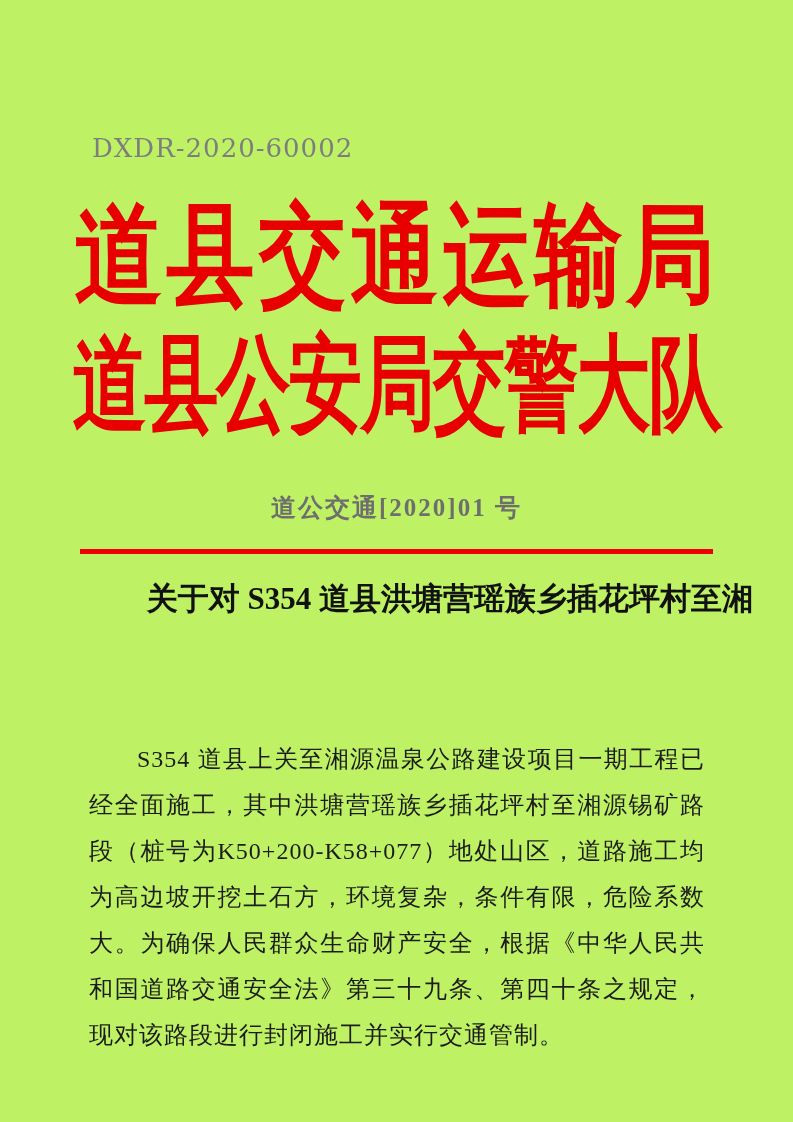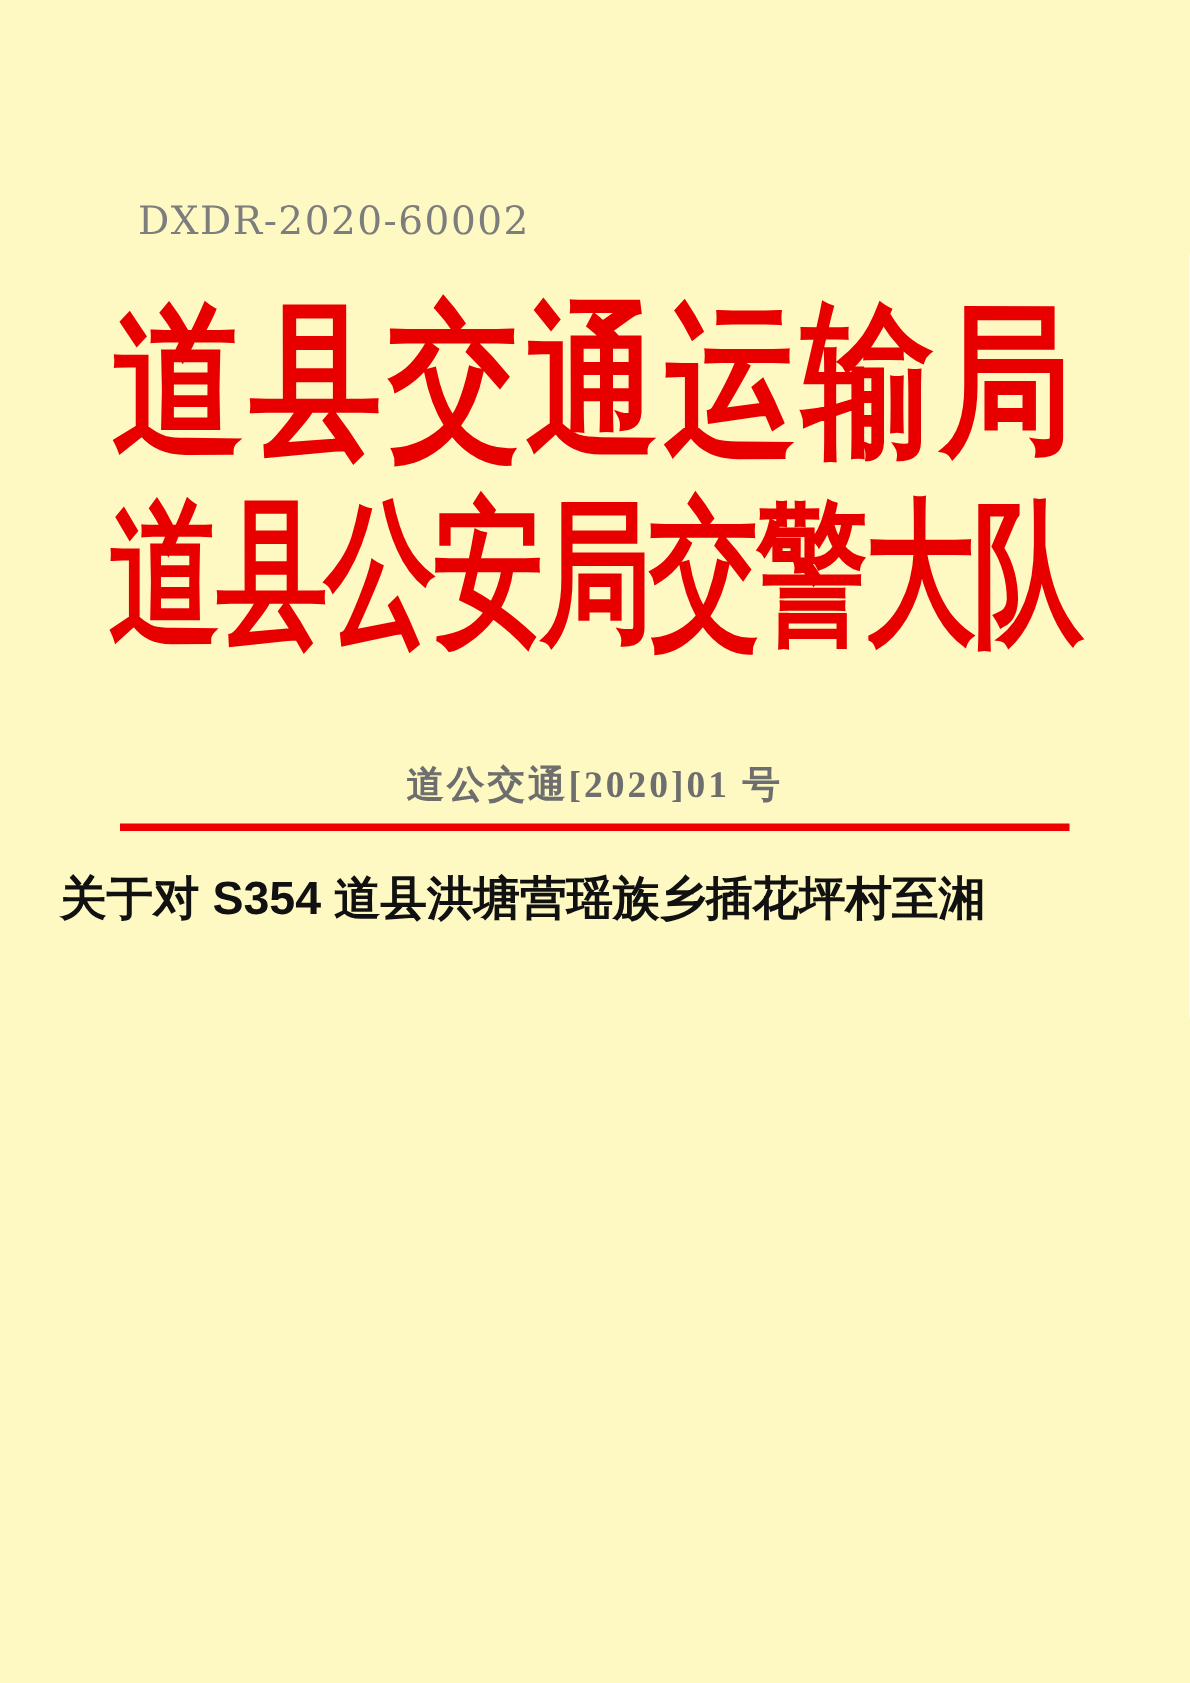--- a/index.html
+++ b/index.html
@@ -2,21 +2,21 @@
 <html><head>
 <meta charset="utf-8">
 <style>
   * { margin: 0; padding: 0; box-sizing: border-box; }
   html, body { background: #ffffff; }
   .page {
     position: relative;
     width: 793px;
     height: 1122px;
     margin: 0 auto;
-    background: #fef9c3;
+    background: #bef264;
     overflow: hidden;
     font-family: "Liberation Serif", "DejaVu Serif", serif;
   }
   .doc-code {
     position: absolute;
     left: 92px;
     top: 133px;
     font-family: "DejaVu Serif", "Liberation Serif", serif;
     font-size: 26px;
     letter-spacing: 1px;
@@ -54,46 +54,46 @@
     line-height: 1;
     letter-spacing: -2px;
     transform: scaleY(1.42);
     transform-origin: 50% 0;
     white-space: nowrap;
   }
   .doc-number {
     position: absolute;
     left: 0;
     right: 0;
-    top: 506px;
+    top: 491px;
     text-align: center;
     font-size: 25px;
     letter-spacing: 2px;
     color: #6e6e6e;
     font-weight: bold;
   }
   .red-rule {
     position: absolute;
     left: 80px;
     top: 549px;
     width: 633px;
     height: 5px;
     background: #ee0000;
   }
   .notice-title {
     position: absolute;
     left: 40px;
     right: 40px;
     top: 576px;
-    text-align: left;
+    text-align: right;
     color: #111111;
     font-size: 31px;
     font-weight: bold;
     line-height: 45px;
-    font-family: Liberation Sans, sans-serif;
+    font-family: Liberation Serif, serif;
   }
   .notice-title .t-line { display: block; }
   .body-text {
     position: absolute;
     left: 89px;
     top: 736px;
     width: 616px;
     font-size: 24px;
     line-height: 46px;
     letter-spacing: 1px;
@@ -116,14 +116,15 @@
   </div>
 
   <div class="doc-number">道公交通[2020]01 号</div>
 
   <div class="red-rule"></div>
 
   <h1 class="notice-title">
     <span class="t-line">关于对 S354 道县洪塘营瑶族乡插花坪村至湘</span>
   </h1>
 
+  <p class="body-text">S354 道县上关至湘源温泉公路建设项目一期工程已经全面施工，其中洪塘营瑶族乡插花坪村至湘源锡矿路段（桩号为K50+200-K58+077）地处山区，道路施工均为高边坡开挖土石方，环境复杂，条件有限，危险系数大。为确保人民群众生命财产安全，根据《中华人民共和国道路交通安全法》第三十九条、第四十条之规定，现对该路段进行封闭施工并实行交通管制。</p>
 
 </div>
 
 </body></html>

